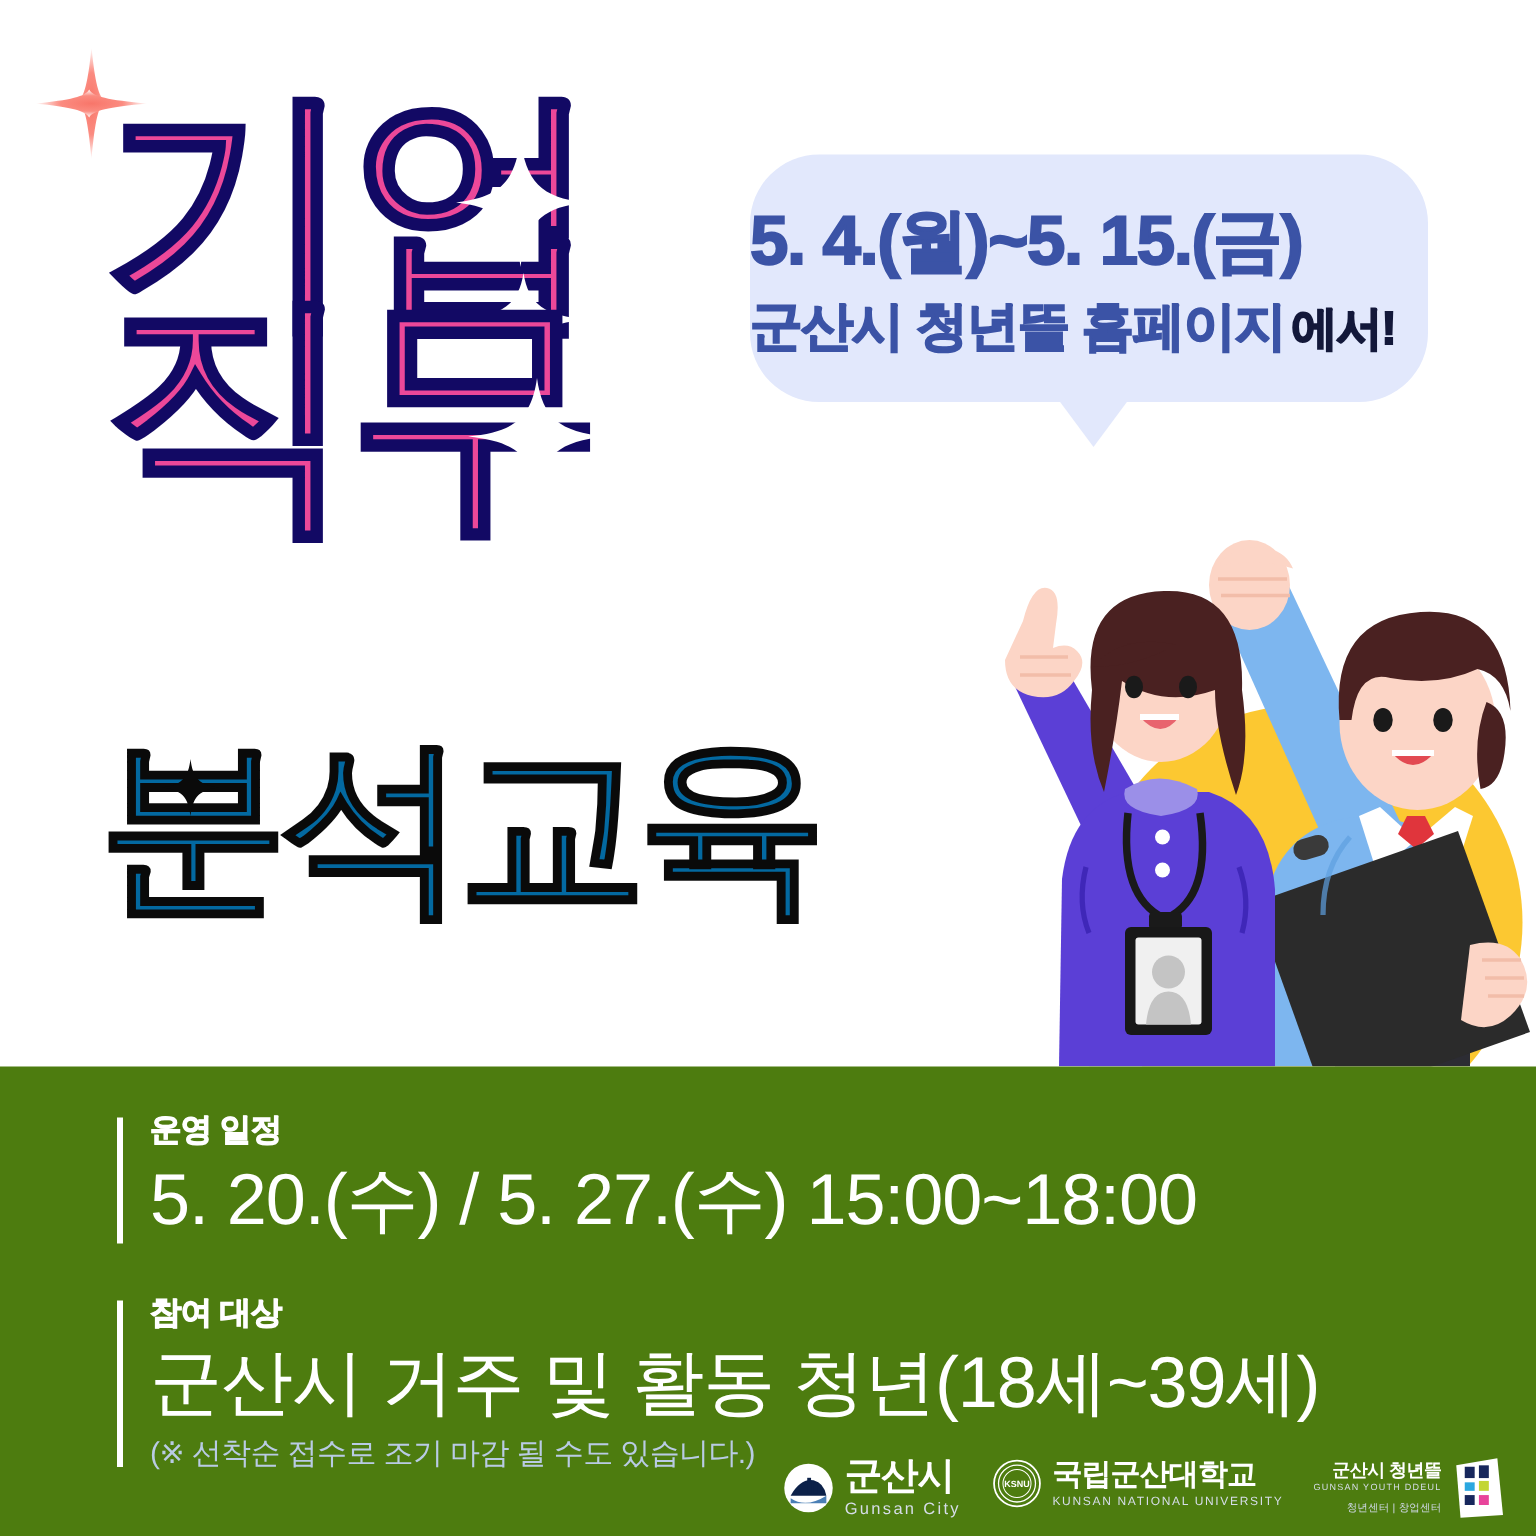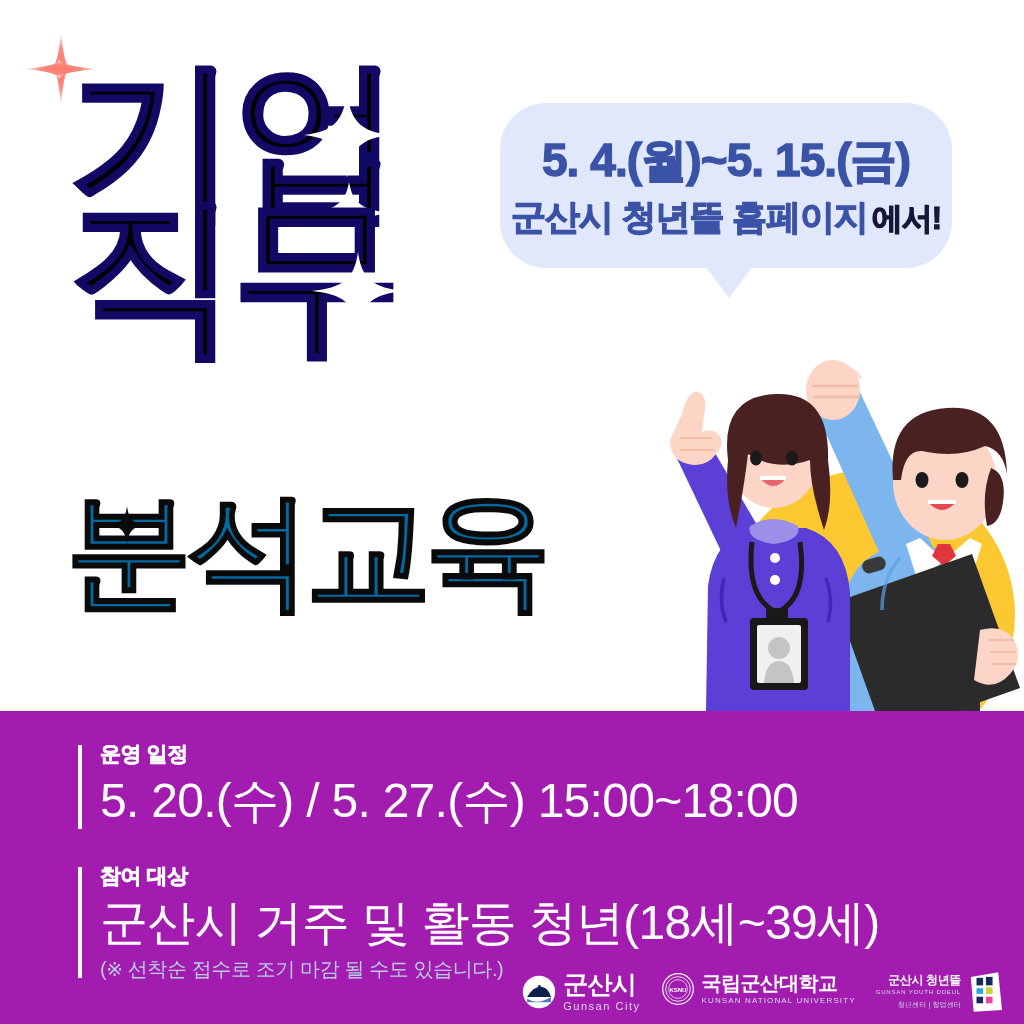--- a/index.html
+++ b/index.html
@@ -34,21 +34,21 @@
     left: 22px; top: 30px;
     width: 78px; height: 78px;
   }
 
   
   #headline {
     position: absolute;
     left: 68px;
     top: 70px;
     width: 420px;
-    color: #000000;
+    color: #ec4899;
     font-weight: 900;
     line-height: 0.80;
     letter-spacing: -0.035em;
     font-size: 170px;
     font-family: "Liberation Sans", "DejaVu Sans", sans-serif;
   }
   #headline .hl-row {
     display: block;
     position: relative;
     white-space: nowrap;
@@ -86,21 +86,20 @@
     position: absolute;
     left: 500px;
     top: 103px;
     width: 452px;
     height: 165px;
     background: #e2e8fc;
     border-radius: 46px;
     box-sizing: border-box;
     display: flex;
     flex-direction: column;
-    align-items: center;
     justify-content: center;
     gap: 2px;
   }
   #bubble-tail {
     position: absolute;
     left: 706px;
     top: 267px;
     width: 0; height: 0;
     border-left: 23px solid transparent;
     border-right: 23px solid transparent;
@@ -136,21 +135,21 @@
     top: 330px;
     width: 424px;
     height: 381px;
   }
 
   
   #bottom-panel {
     position: absolute;
     left: 0; top: 711px;
     width: 1024px; height: 313px;
-    background: #a21caf;
+    background: #4d7c0f;
   }
   .info-block {
     position: absolute;
     left: 78px;
     padding-left: 22px;
   }
   .info-block::before {
     content: "";
     position: absolute;
     left: 0; top: 4px;

